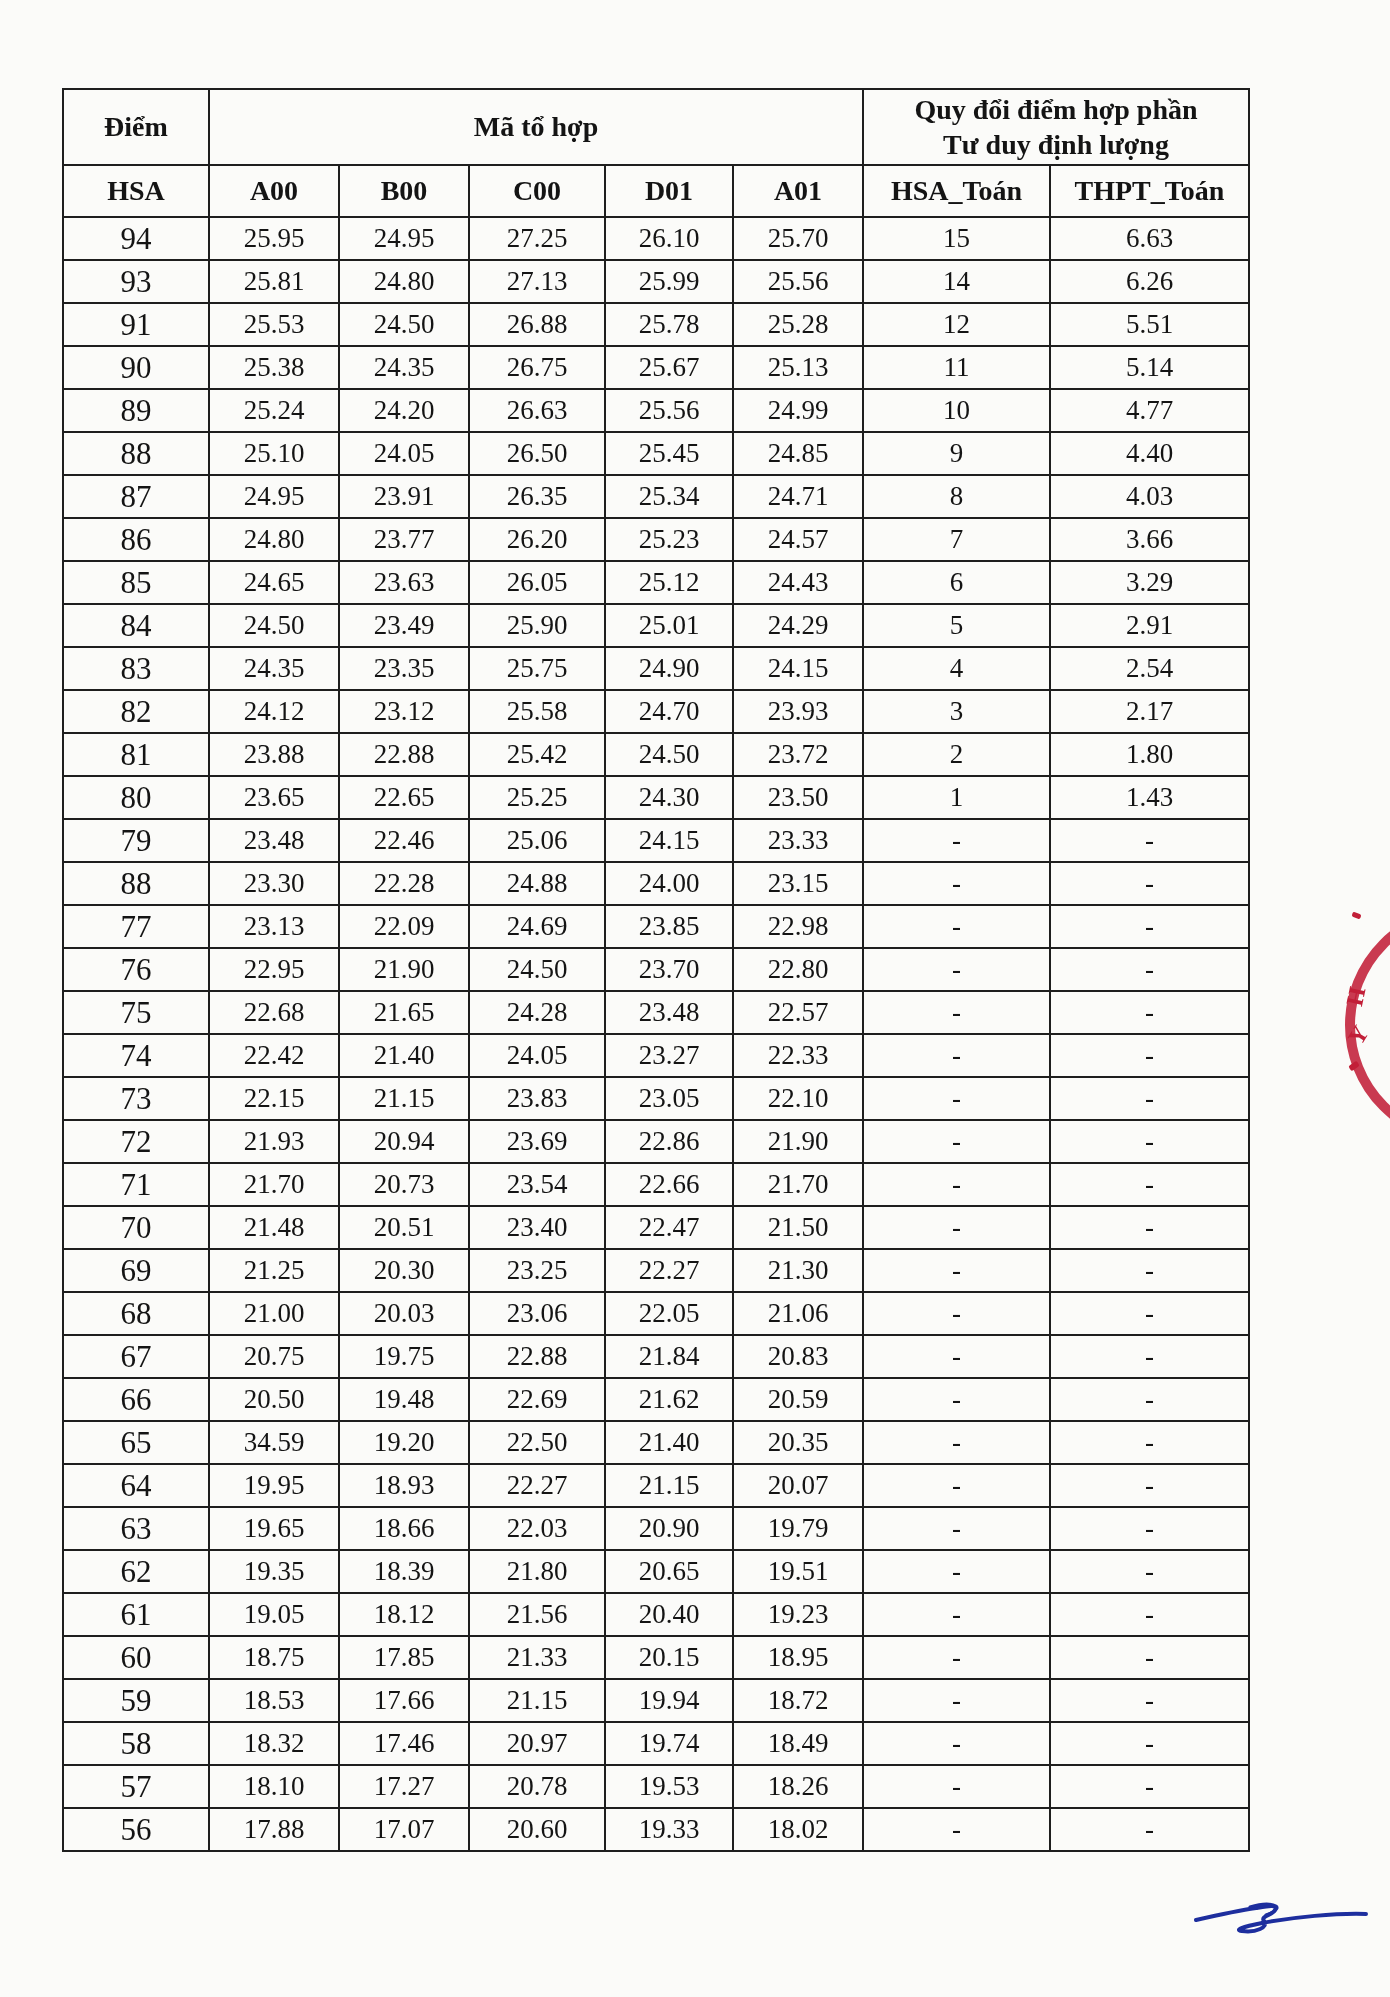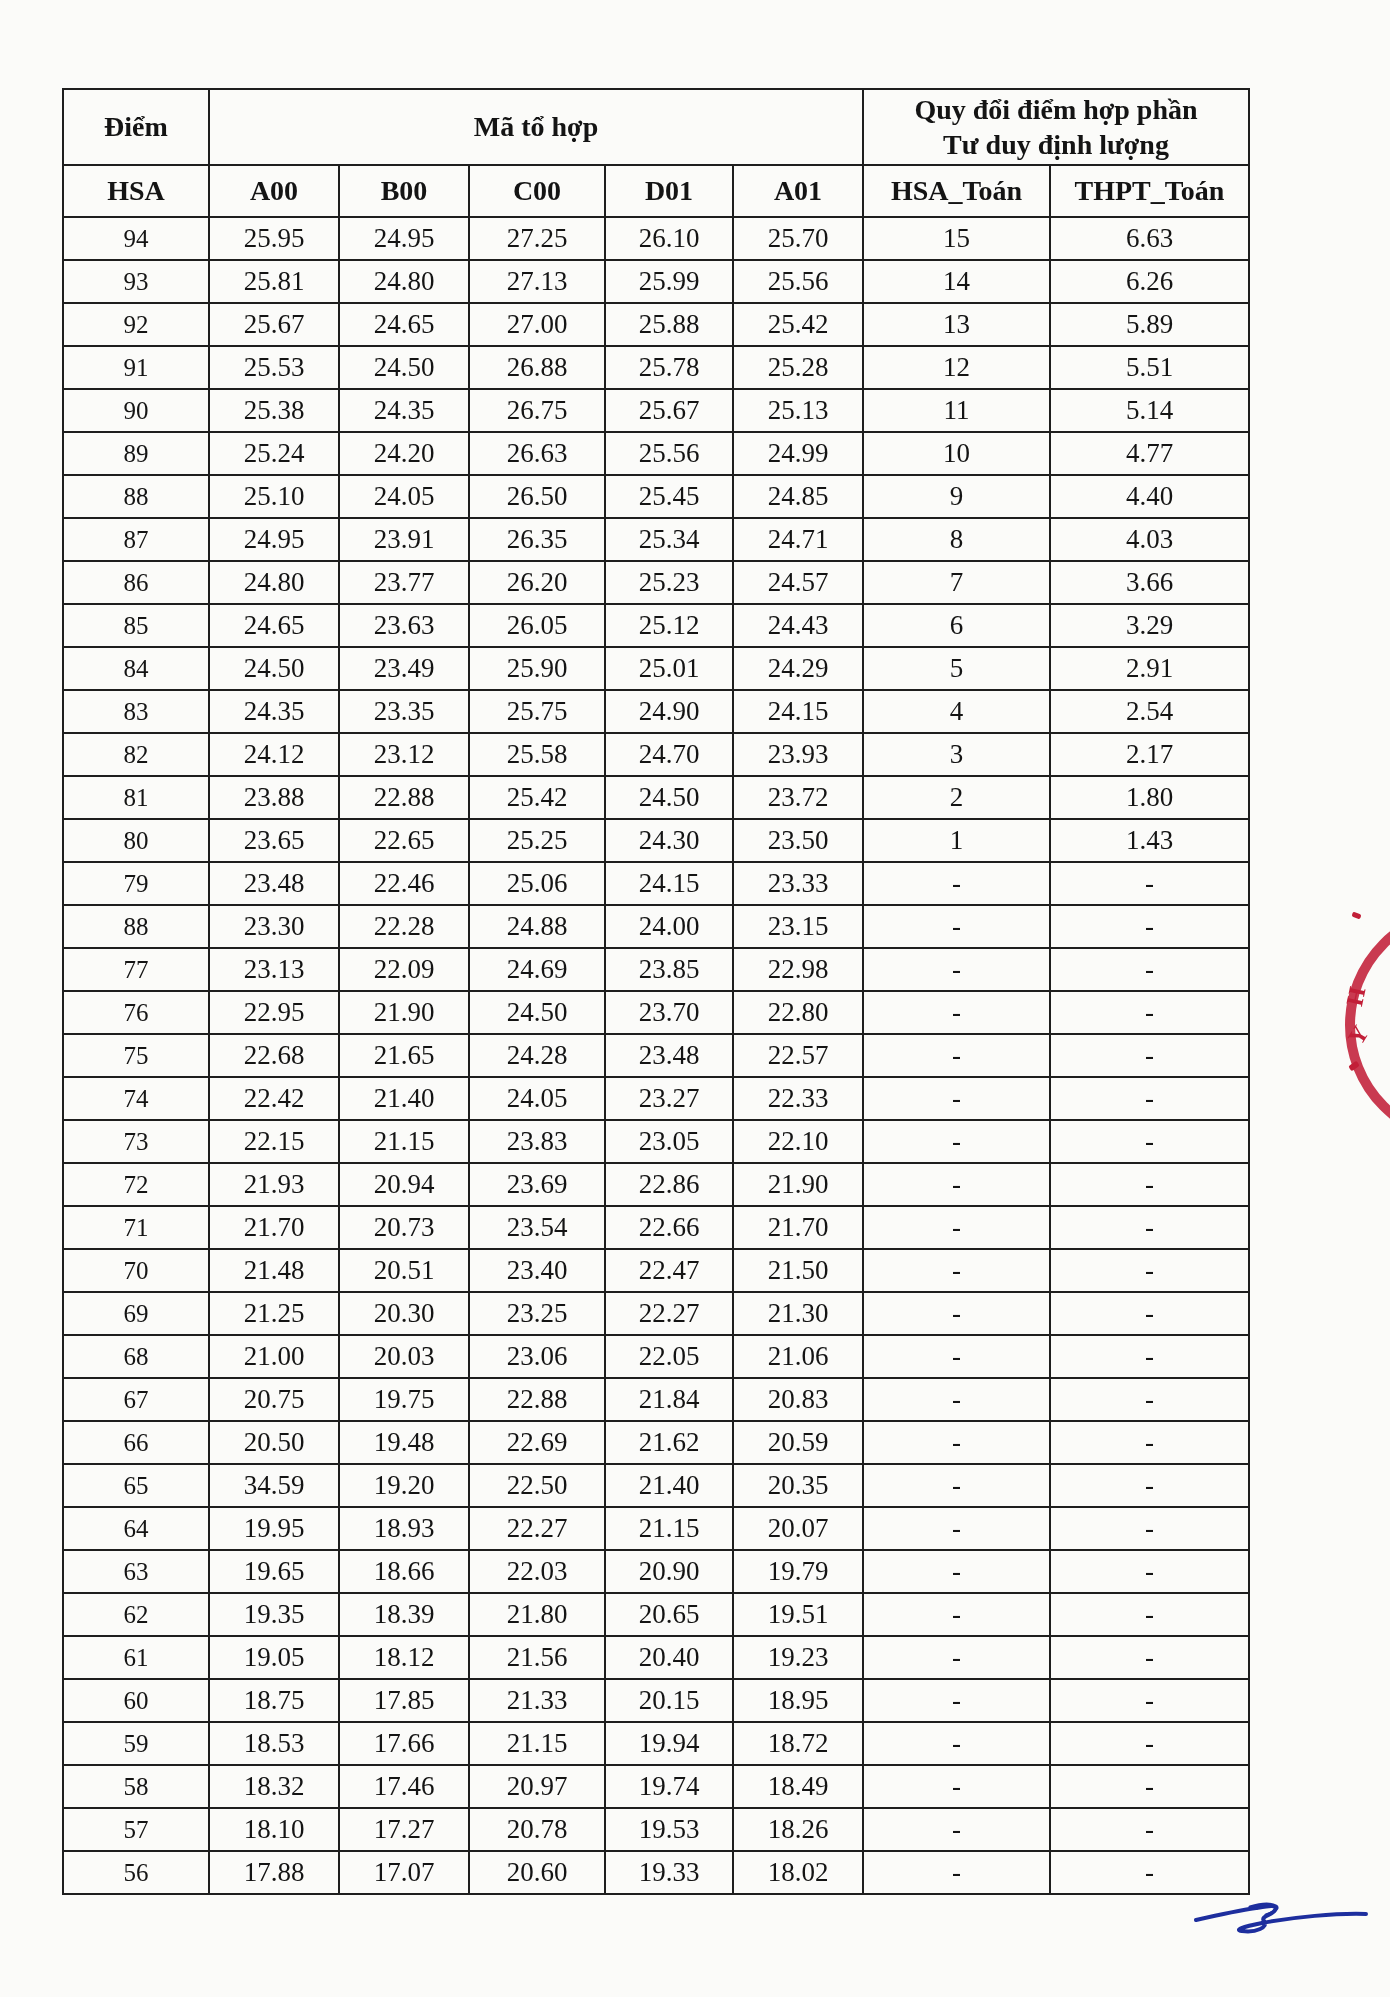--- a/index.html
+++ b/index.html
@@ -20,21 +20,21 @@
     border:2px solid #1e1e1e;
     text-align:center;vertical-align:middle;
     padding:0;color:#141414;
     overflow:hidden;white-space:nowrap;
   }
   tr.hrow1 th{height:74px;font-size:28px;font-weight:bold;}
   tr.hrow2 th{height:50px;font-size:28px;font-weight:bold;}
   th.corner-top{vertical-align:bottom;padding-bottom:2px;}
   th.group2{line-height:1.25;font-size:27px;}
   td.cell{height:41px;font-size:27px;line-height:1;}
-  td.score{font-size:25px;}
+  td.score{font-size:31px;}
   
   .stamp{
     position:absolute;left:1345px;top:905px;width:220px;height:220px;
     border-radius:50%;
     border:10px solid #c21f38;
     opacity:.88;
   }
   .stamp-letter{
     position:absolute;color:#c21f38;font-weight:bold;
     font-size:24px;font-family:"Liberation Serif",serif;
@@ -95,30 +95,20 @@
           <td class="cell score">93</td>
           <td class="cell">25.81</td>
           <td class="cell">24.80</td>
           <td class="cell">27.13</td>
           <td class="cell">25.99</td>
           <td class="cell">25.56</td>
           <td class="cell">14</td>
           <td class="cell">6.26</td>
         </tr>
         <tr>
-          <td class="cell score">92</td>
-          <td class="cell">25.67</td>
-          <td class="cell">24.65</td>
-          <td class="cell">27.00</td>
-          <td class="cell">25.88</td>
-          <td class="cell">25.42</td>
-          <td class="cell">13</td>
-          <td class="cell">5.89</td>
-        </tr>
-        <tr>
           <td class="cell score">91</td>
           <td class="cell">25.53</td>
           <td class="cell">24.50</td>
           <td class="cell">26.88</td>
           <td class="cell">25.78</td>
           <td class="cell">25.28</td>
           <td class="cell">12</td>
           <td class="cell">5.51</td>
         </tr>
         <tr>

